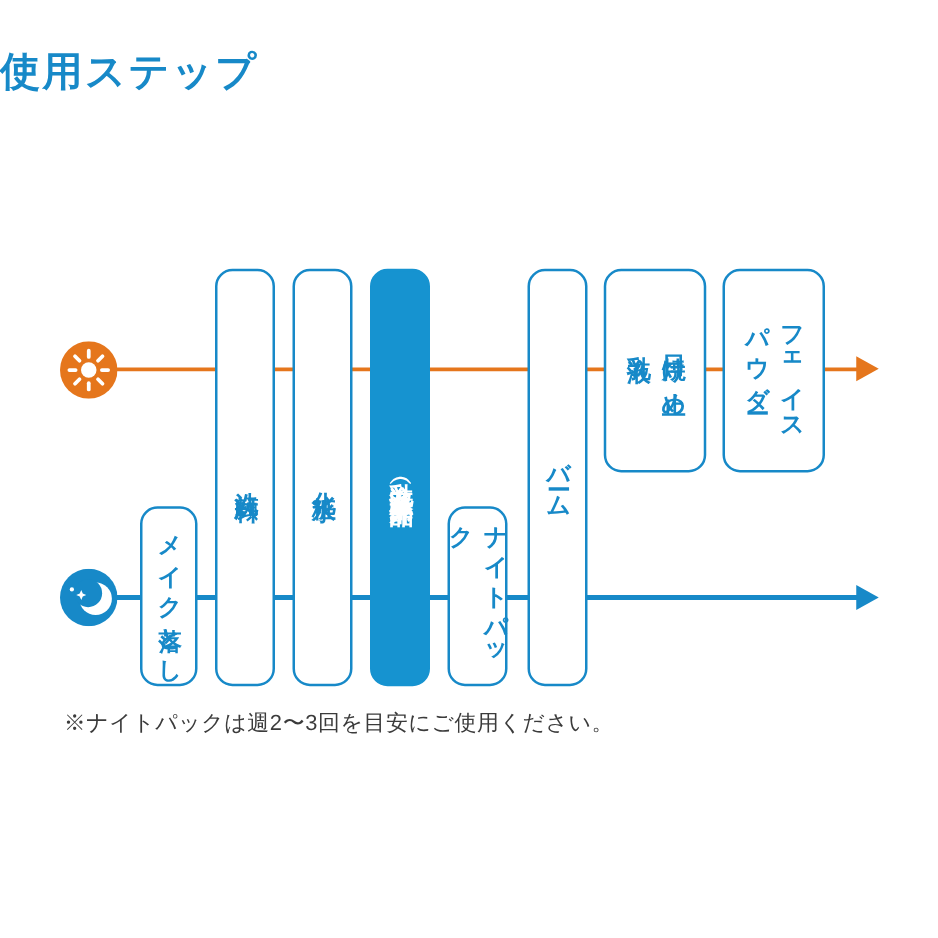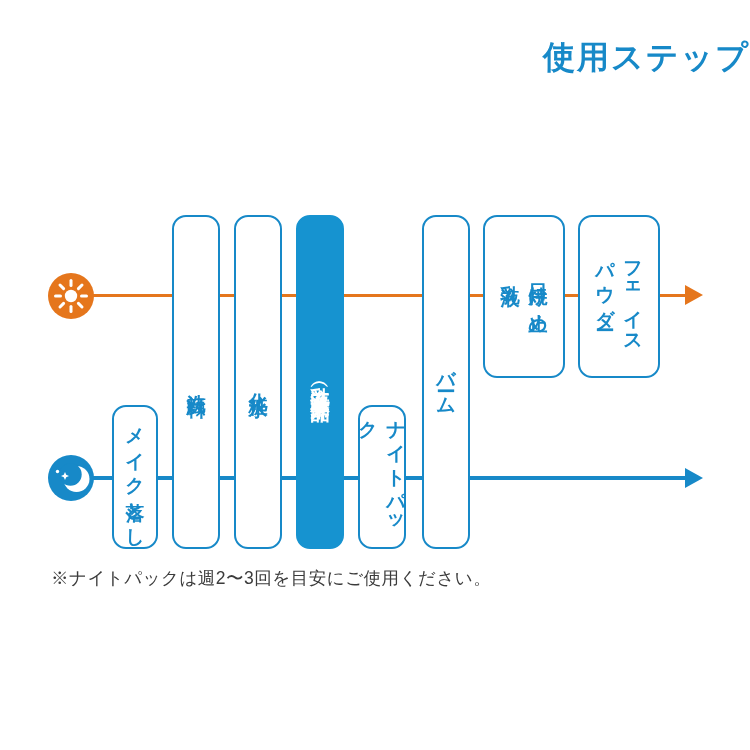--- a/index.html
+++ b/index.html
@@ -8,21 +8,21 @@
     --orange:#e5761c;
     --ink:#3b3b3b;
   }
   html,body{margin:0;padding:0;background:#fff;}
   .stage{
     position:relative;width:750px;height:750px;background:#fff;overflow:hidden;
     font-family:"Liberation Sans", sans-serif;
   }
   .title{
     position:absolute;left:0;top:36px;width:750px;margin:0;
-    text-align:right;font-size:32px;font-weight:bold;letter-spacing:2px;
+    text-align:left;font-size:32px;font-weight:bold;letter-spacing:2px;
     color:var(--blue);
   }
   
   .line{position:absolute;z-index:1;}
   .day-line{left:92px;top:294px;width:594px;height:3px;background:var(--orange);}
   .night-line{left:92px;top:476px;width:594px;height:4px;background:var(--blue);}
   .arrow{position:absolute;z-index:1;width:0;height:0;border-top:10px solid transparent;border-bottom:10px solid transparent;}
   .day-arrow{left:685px;top:285px;border-left:18px solid var(--orange);}
   .night-arrow{left:685px;top:468px;border-left:18px solid var(--blue);}
   

